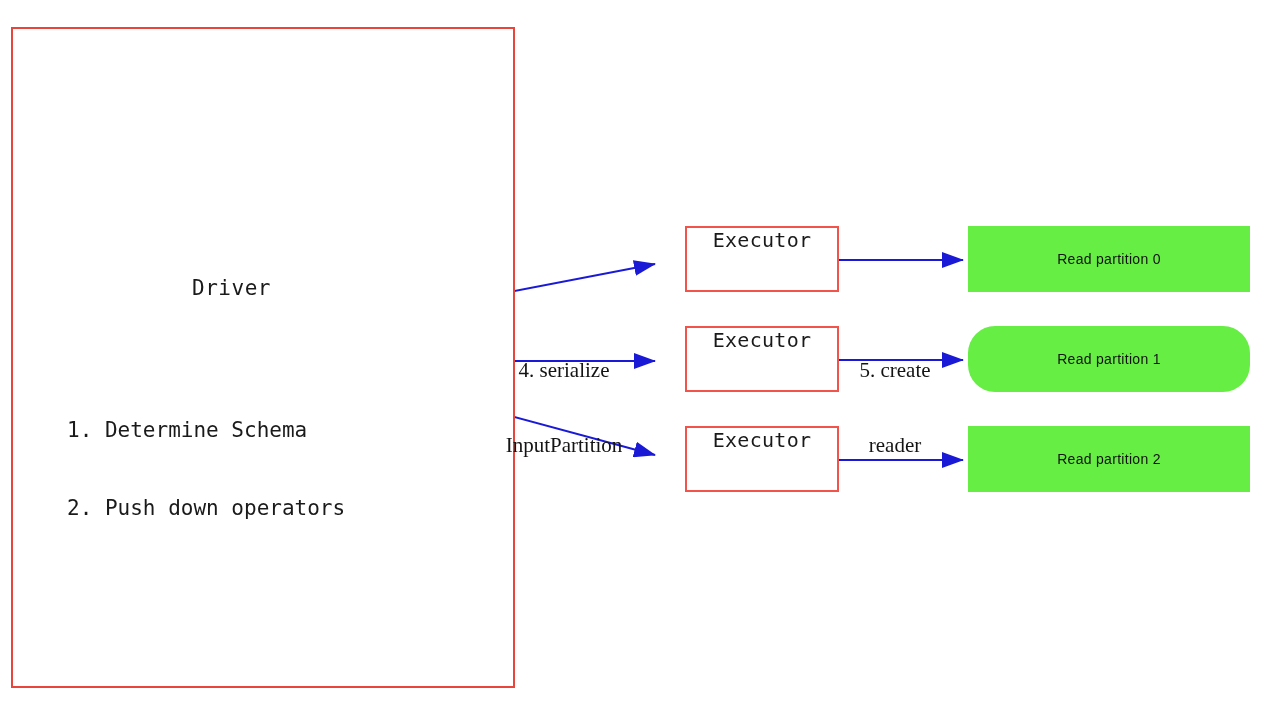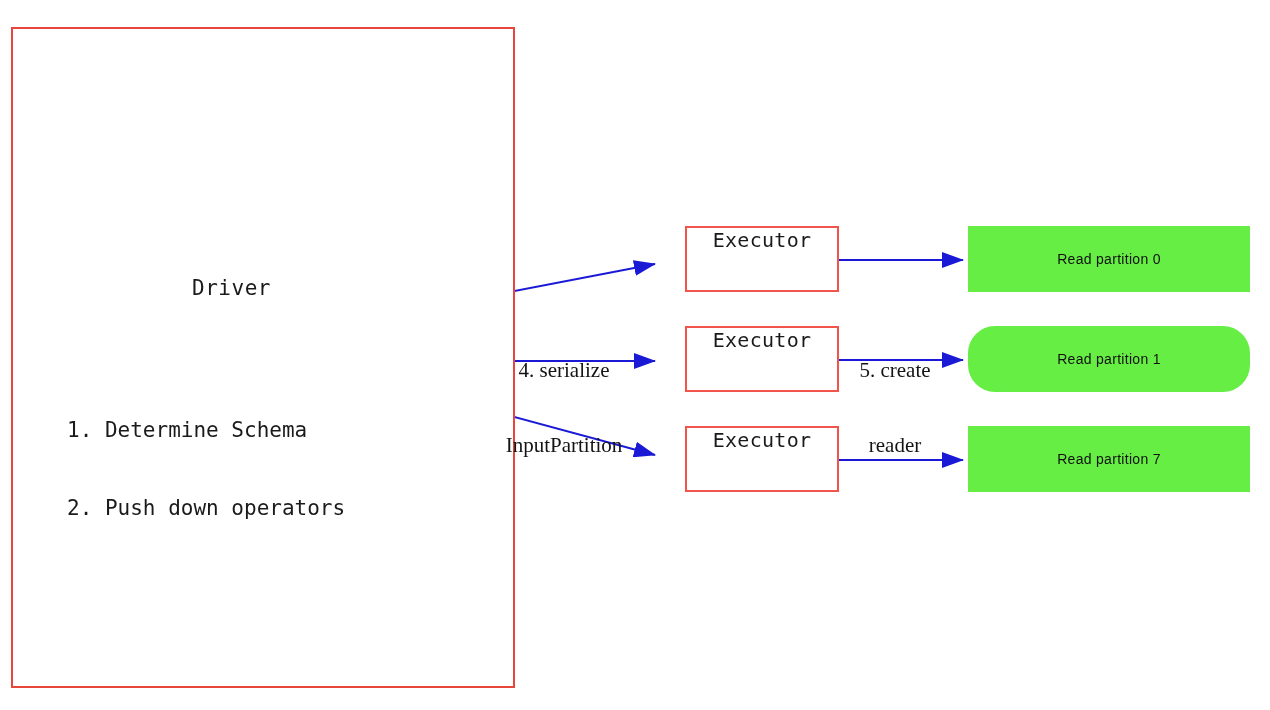--- a/index.html
+++ b/index.html
@@ -184,21 +184,21 @@
     <span class="box-label">Executor</span>
   </div>
 
   <div class="partition-box part-1">
     <span class="box-label">Read partition 0</span>
   </div>
   <div class="partition-box part-2">
     <span class="box-label">Read partition 1</span>
   </div>
   <div class="partition-box part-3">
-    <span class="box-label">Read partition 7</span>
+    <span class="box-label">Read partition 2</span>
   </div>
 
   <div class="edge-label label-serialize">
     <span class="lbl-line">4. serialize</span>
     <span class="lbl-line">InputPartition</span>
   </div>
 
   <div class="edge-label label-create-reader">
     <span class="lbl-line">5. create</span>
     <span class="lbl-line">reader</span>

